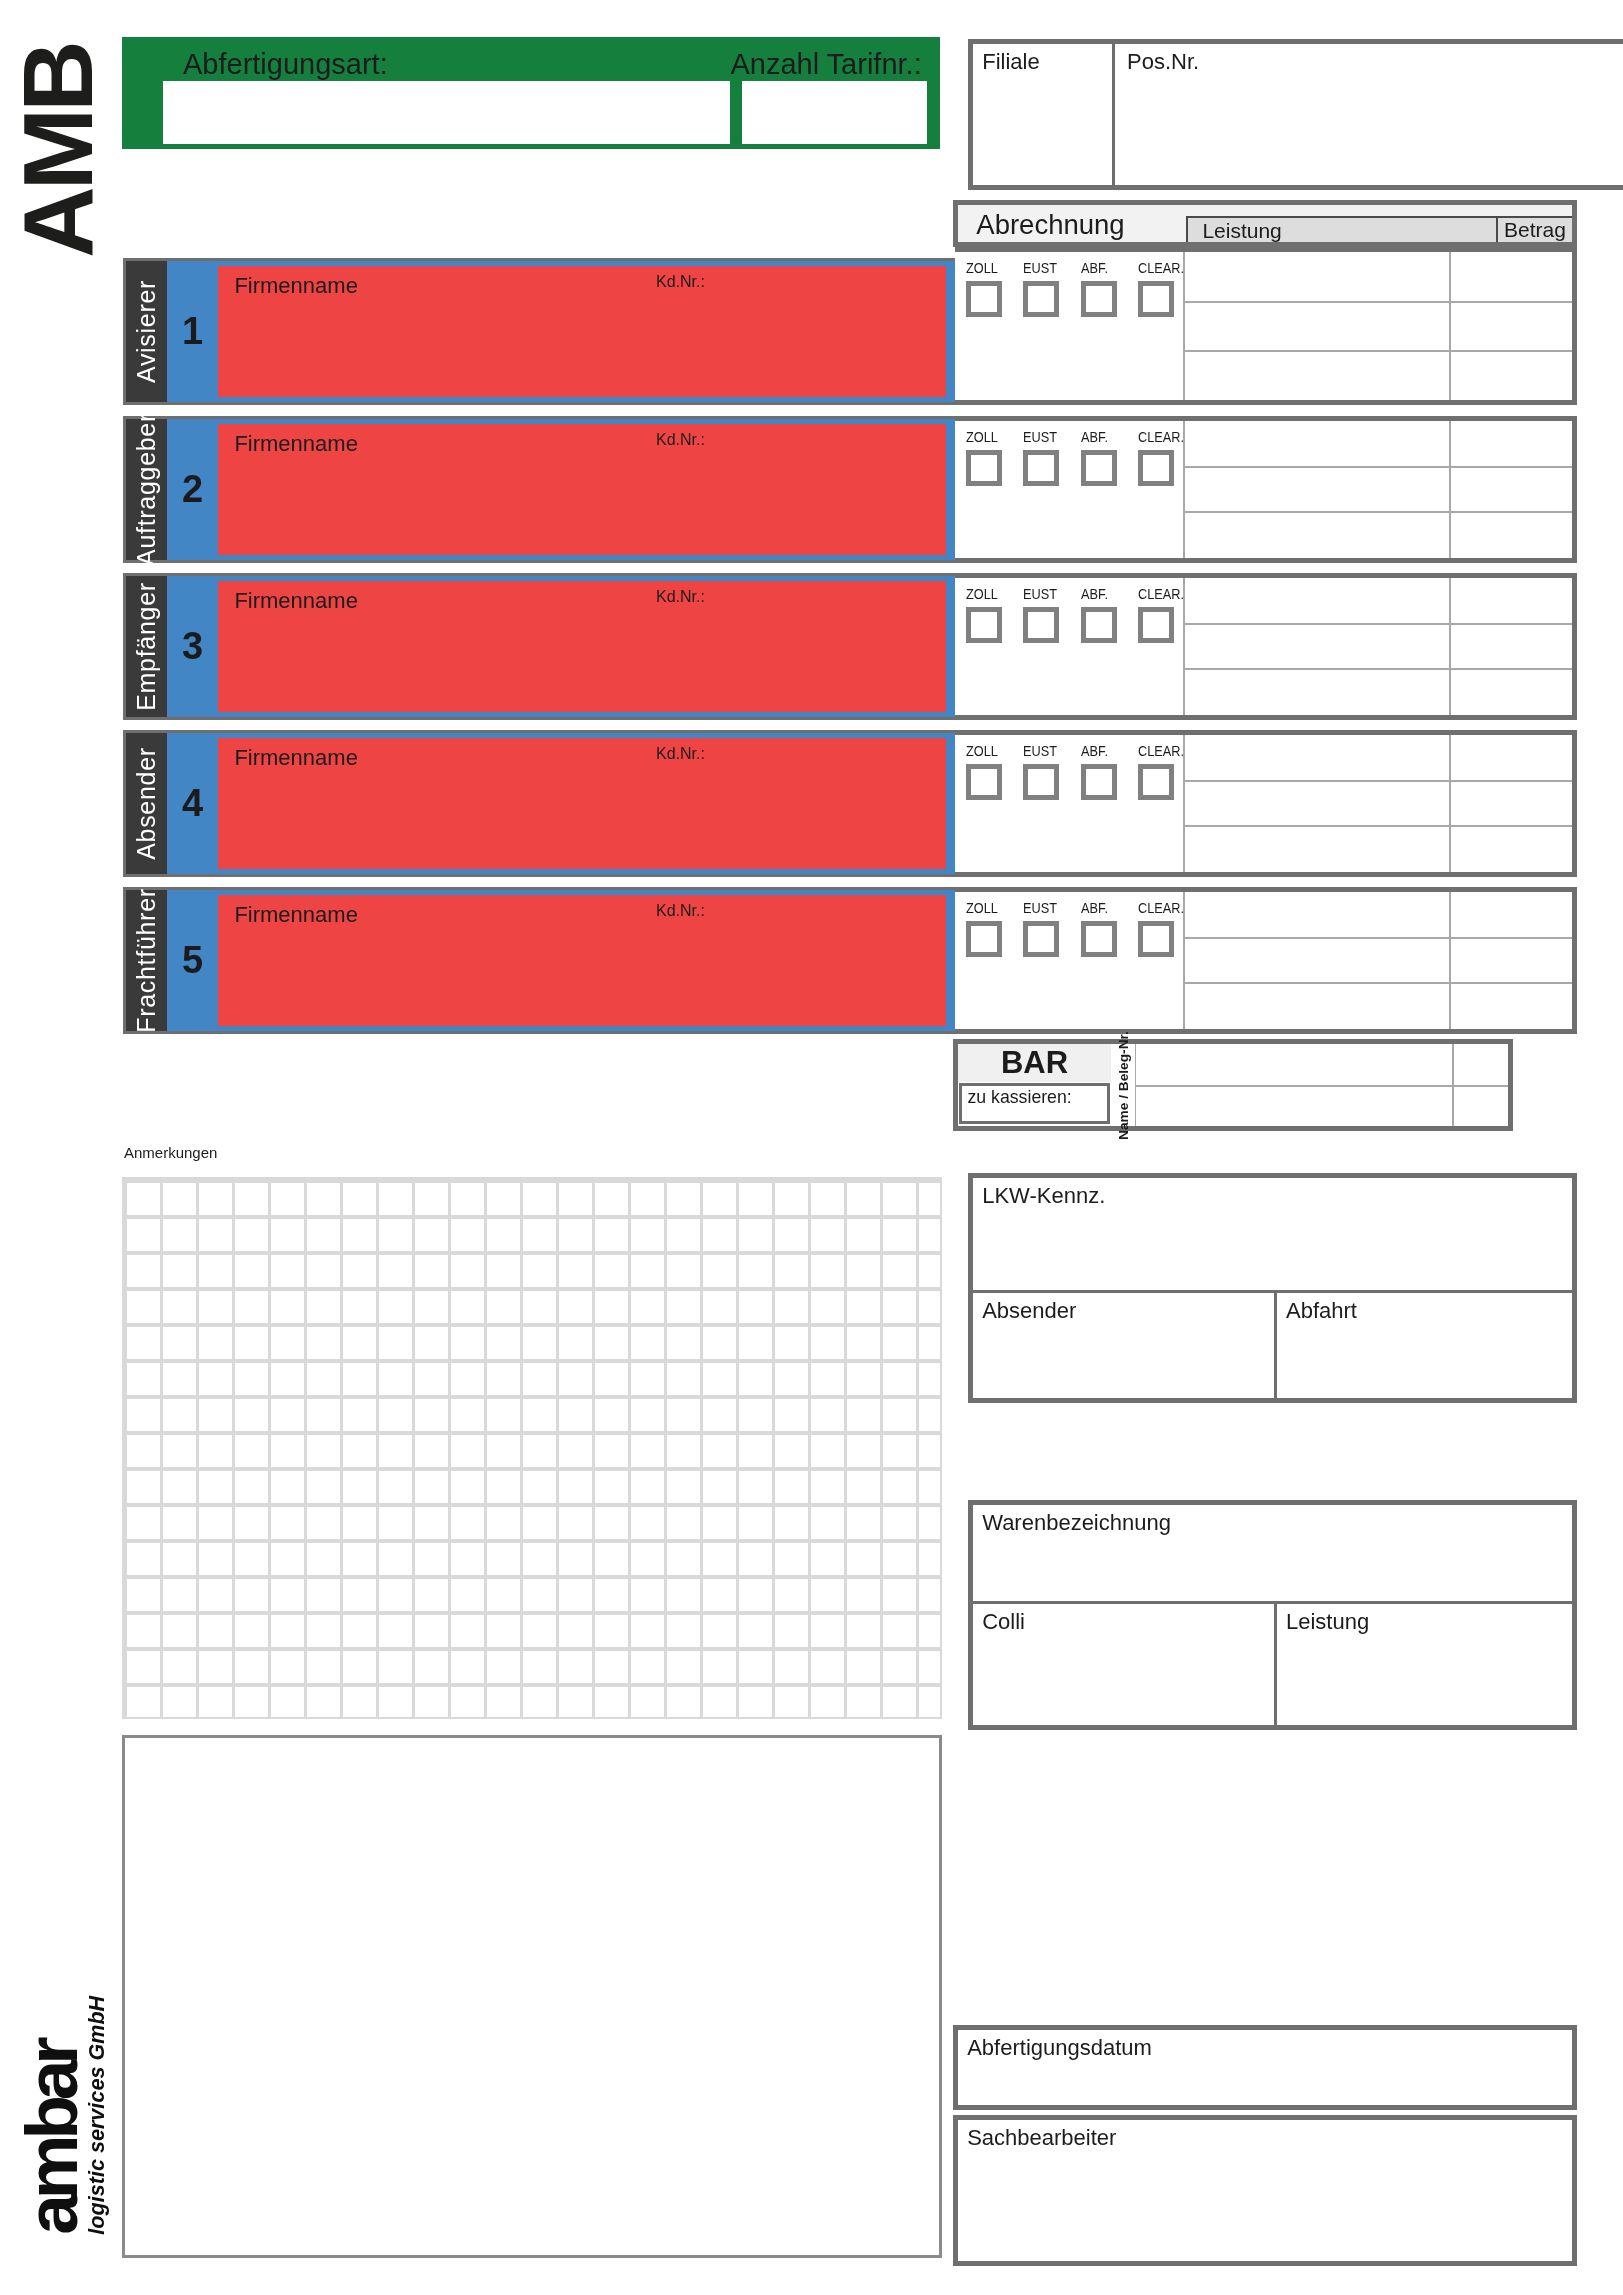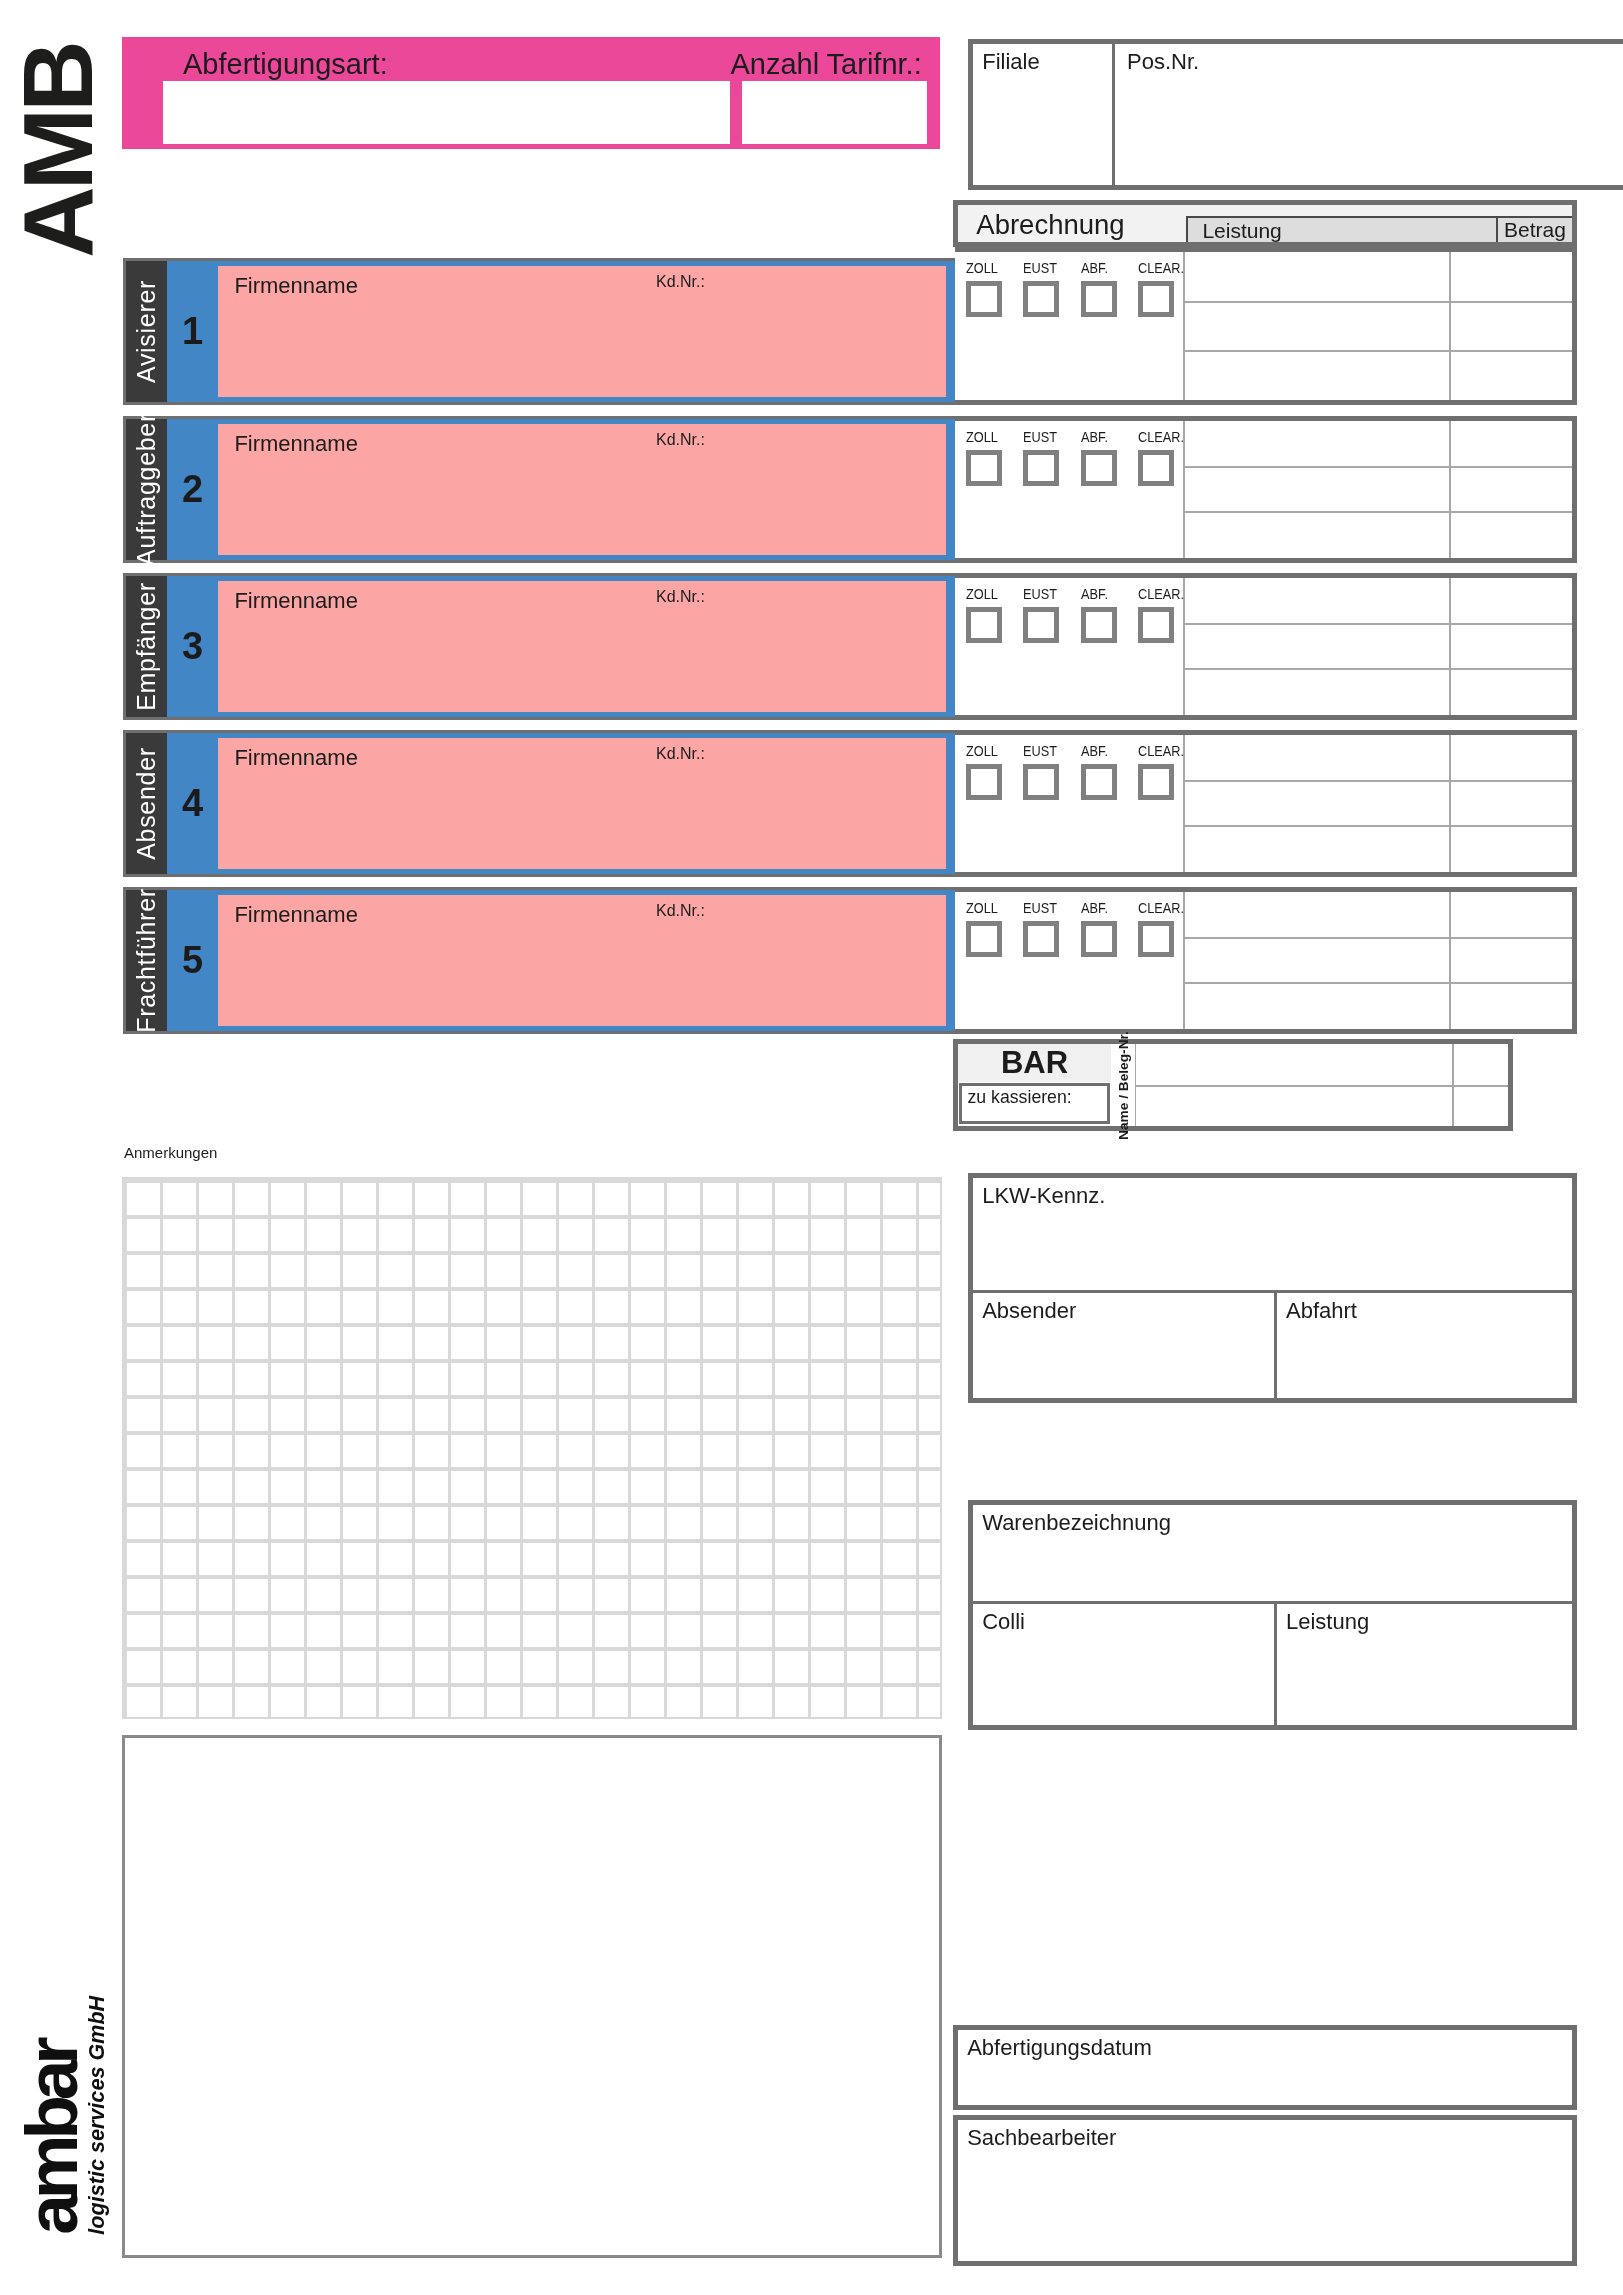--- a/index.html
+++ b/index.html
@@ -7,21 +7,21 @@
         font-family:"Liberation Sans",sans-serif;color:#1c1c1c;overflow:hidden;}
   .abs{position:absolute;}
   .rot{transform:rotate(-90deg);white-space:nowrap;}
   .cc{display:flex;align-items:center;justify-content:center;}
 
   
   #amb-logo{left:3.9px;top:17px;width:108px;height:267px;}
   #amb-logo span{font-size:99px;font-weight:bold;letter-spacing:-3.9px;color:#1d1d1b;}
 
   
-  #head-band{left:122px;top:37px;width:818px;height:112px;background:#ec4899;}
+  #head-band{left:122px;top:37px;width:818px;height:112px;background:#15803d;}
   #abf-label{left:61px;top:11px;font-size:29px;}
   #anz-label{right:18.3px;top:11px;font-size:29px;}
   .head-input{background:#fff;}
   #abf-input{left:41px;top:44px;width:567px;height:63px;}
   #anz-input{left:620px;top:44px;width:185px;height:63px;}
 
   
   #filiale-box{left:968px;top:39px;width:732px;height:151px;background:#fff;
                border:5.9px solid #6f6f6f;box-sizing:border-box;}
   #filiale-div{left:139px;top:0;bottom:0;width:3.3px;background:#6f6f6f;}
@@ -38,21 +38,21 @@
   #abr-betrag-cell{left:264px;top:0;bottom:0;right:0;border-left:2px solid #4a4a4a;margin-left:44px;}
   #abr-betrag-cell span{font-size:21px;}
 
   
   .party{left:123px;width:832px;height:147px;background:#4386C6;
          border:3.9px solid #6f6f6f;border-right:none;box-sizing:border-box;}
   .p0{top:258px}.p1{top:416px}.p2{top:573px}.p3{top:730px}.p4{top:887px}
   .party .strip{left:0;top:0;bottom:0;width:41px;background:#3a3a3a;}
   .party .strip span{color:#fff;font-size:25px;letter-spacing:0.7px;}
   .party .num{left:41px;top:0;bottom:0;width:51px;font-size:38px;font-weight:bold;color:#1b1b1b;}
-  .party .firm{left:92px;top:5.2px;bottom:5.2px;right:9.2px;background:#fca5a5;}
+  .party .firm{left:92px;top:5.2px;bottom:5.2px;right:9.2px;background:#ef4444;}
   .party .firm .fn{left:16.4px;top:6.5px;font-size:22px;}
   .party .firm .kd{left:438px;top:6.5px;font-size:16px;}
 
   
   .sec{left:955px;width:622px;background:#fff;border:5.2px solid #6f6f6f;
        border-left:none;box-sizing:border-box;}
   .s0{top:247px;height:158px}.s1{top:416px;height:147px}.s2{top:573px;height:147px}
   .s3{top:730px;height:147px}.s4{top:887px;height:147px}
   .sec .cb-label{top:6.5px;font-size:15px;transform:scaleX(.85);transform-origin:left;}
   .sec .cb{top:29px;width:26px;height:26px;border:5.2px solid #808080;background:#fff;}

